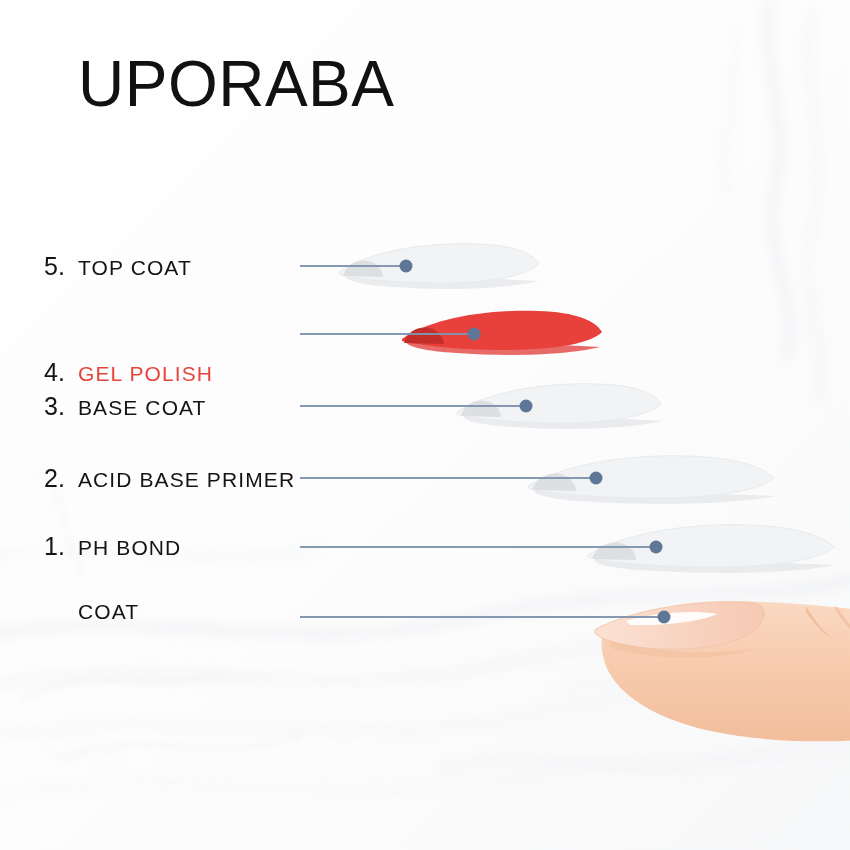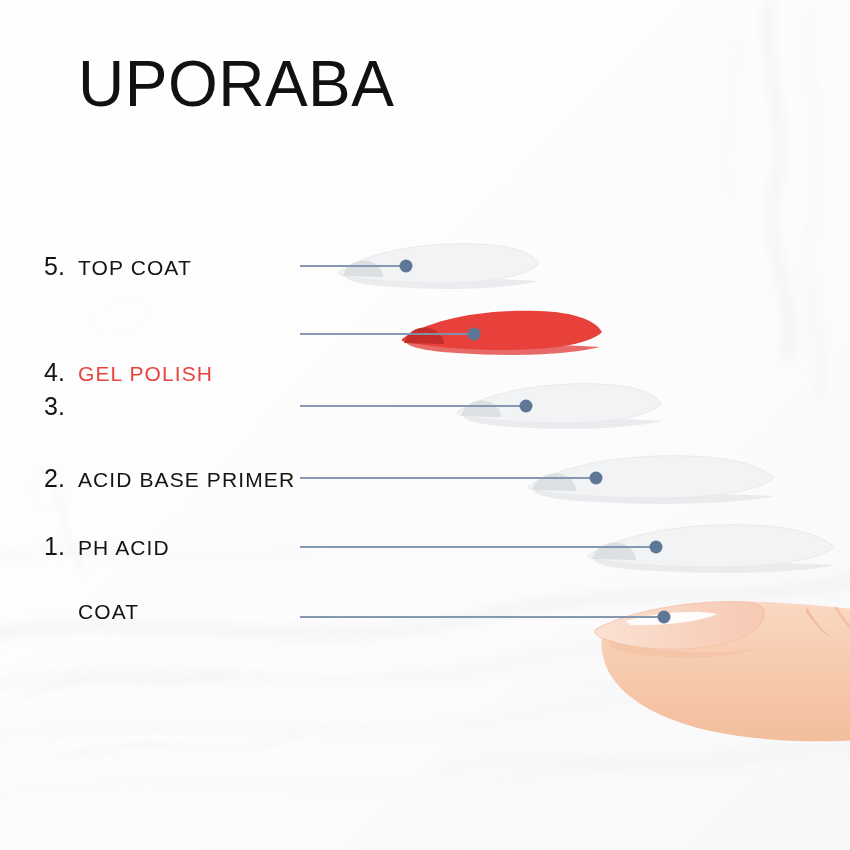--- a/index.html
+++ b/index.html
@@ -235,30 +235,31 @@
     <span class="row-text">TOP COAT</span>
   </div>
 
   <div class="row-label" style="left:44px; top:320px;">
     <span class="row-num">4.</span>
     <span class="row-text accent">GEL POLISH</span>
   </div>
 
   <div class="row-label" style="left:44px; top:392px;">
     <span class="row-num">3.</span>
+    <span class="row-text">BASE COAT</span>
   </div>
 
   <div class="row-label" style="left:44px; top:464px;">
     <span class="row-num">2.</span>
     <span class="row-text">ACID BASE PRIMER</span>
   </div>
 
   <div class="row-label" style="left:44px; top:532px;">
     <span class="row-num">1.</span>
-    <span class="row-text">PH ACID</span>
+    <span class="row-text">PH BOND</span>
   </div>
 
   <div class="row-label no-num" style="left:44px; top:600px;">
     <span class="row-num"></span>
     <span class="row-text">COAT</span>
   </div>
 
 </div>
 
 </body></html>

